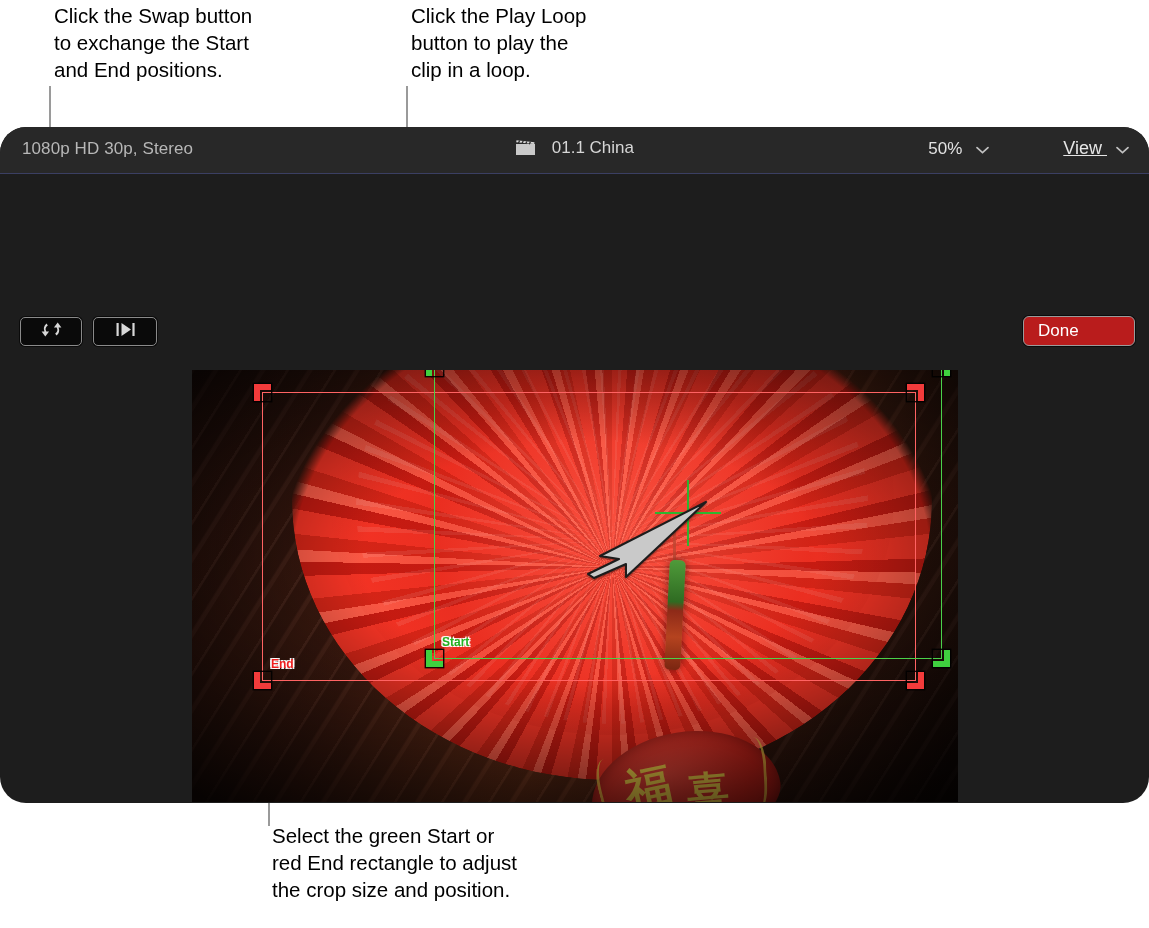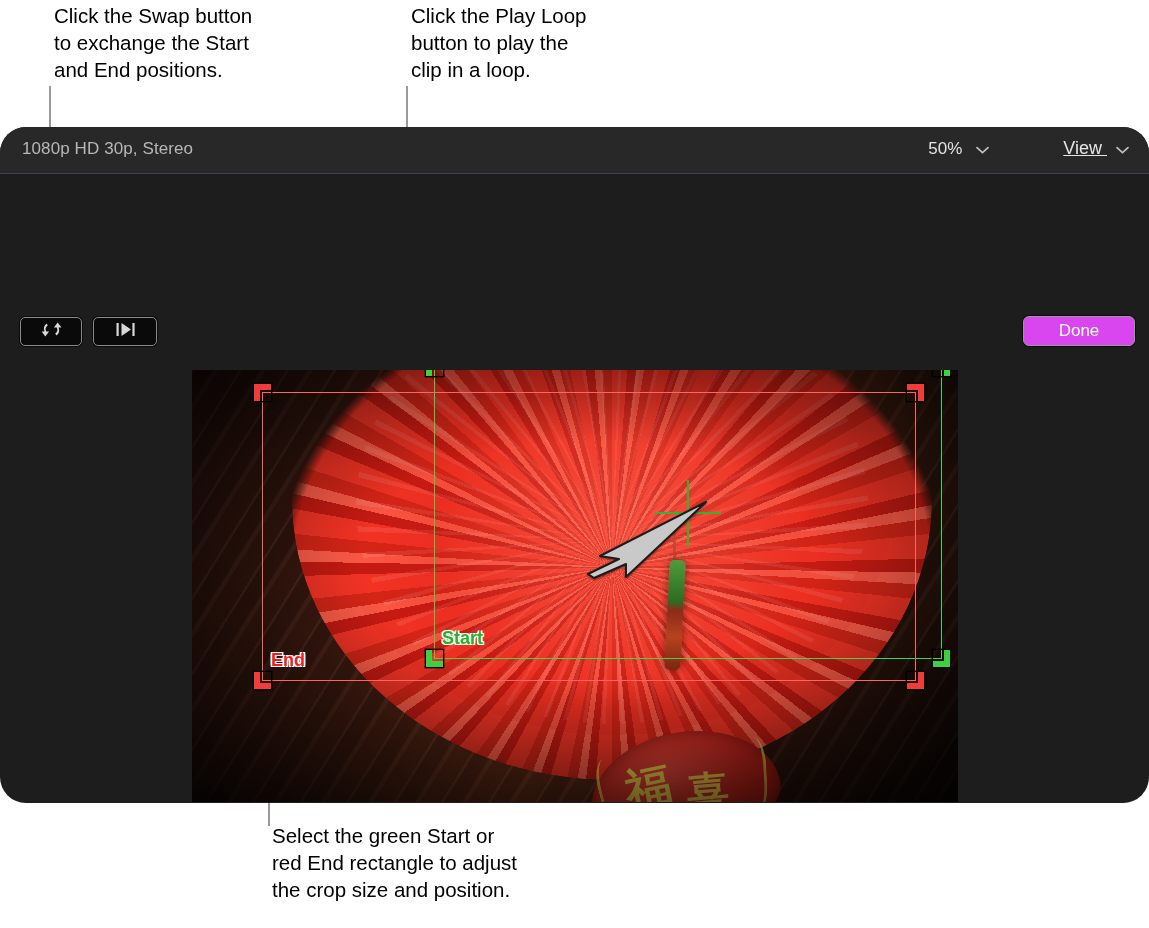--- a/index.html
+++ b/index.html
@@ -69,22 +69,22 @@
     border-radius:5px;
     box-shadow:0 0 0 1px rgba(0,0,0,.65);
     display:flex;align-items:center;justify-content:center;
   }
   #btn-swap{left:20px;top:190px;width:60px;}
   #btn-loop{left:93px;top:190px;width:62px;}
 
   .doneBtn{
     position:absolute;right:14px;top:189px;
     height:28px;min-width:82px;padding:0 14px;
-    background:#d946ef;border:1px solid #9b9b9b;border-radius:6px;
-    color:#fff;font-size:17px;line-height:28px;text-align:center;
+    background:#b91c1c;border:1px solid #9b9b9b;border-radius:6px;
+    color:#fff;font-size:17px;line-height:28px;
     box-shadow:0 0 0 1px rgba(0,0,0,.6);
   }
 
   
   .stage{
     position:absolute;left:192px;top:243px;width:766px;height:432px;
     overflow:hidden;
     background:#140a08;
   }
   .photo{position:absolute;inset:0;}
@@ -177,21 +177,21 @@
     box-shadow:0 0 0 1.4px rgba(0,0,0,.9);
   }
   .hnd i{position:absolute;display:block;}
 
   .rect-start .edge{background:#4ad14a;}
   .rect-end .edge{background:#ff6363;}
   .hnd-g i{background:#3fd03f;}
   .hnd-r i{background:#f23b3b;}
 
   .lbl{
-    position:absolute;font-size:18px;font-weight:bold;
+    position:absolute;font-size:12px;font-weight:bold;
     font-family:"Liberation Sans", sans-serif;
     text-shadow:
       -1.4px -1.4px 0 rgba(255,255,255,.95), 1.4px -1.4px 0 rgba(255,255,255,.95),
       -1.4px 1.4px 0 rgba(255,255,255,.95), 1.4px 1.4px 0 rgba(255,255,255,.95);
   }
   .lbl-start{color:#22b422;}
   .lbl-end{color:#f01f1f;}
 
   .crosshair{position:absolute;}
   .crosshair .ch,.crosshair .cv{position:absolute;background:#2fb52f;}
@@ -218,20 +218,35 @@
   <div class="leader v" style="left:49px;top:86px;height:106px;"></div>
   <div class="leader v" style="left:406px;top:86px;height:119px;"></div>
   <div class="leader h" style="left:156px;top:204px;width:251px;"></div>
   <div class="leader v" style="left:268px;top:630px;height:196px;"></div>
 
   <div class="viewer">
 
     <div class="topbar">
       <div class="fmt">1080p HD 30p, Stereo</div>
 
+      <div class="center">
+        <span class="clap">
+          <svg width="21" height="17" viewBox="0 0 21 17">
+            <path d="M1 5 L20 5 L20 16 L1 16 Z" fill="#c9c9c9"></path>
+            <path d="M1.5 1.2 L19.5 3.2 L19.2 5 L1.2 3.2 Z" fill="#d8d8d8"></path>
+            <g stroke="#2a2a2a" stroke-width="1.3">
+              <line x1="4.6" y1="1.6" x2="3.4" y2="4.2"></line>
+              <line x1="8.2" y1="2.0" x2="7.0" y2="4.6"></line>
+              <line x1="11.8" y1="2.4" x2="10.6" y2="5.0"></line>
+              <line x1="15.4" y1="2.8" x2="14.2" y2="5.2"></line>
+            </g>
+          </svg>
+        </span>
+        <span>01.1 China</span>
+      </div>
 
       <div class="zoom">
         <span>50%</span>
         <span class="chev">
           <svg width="13" height="8" viewBox="0 0 13 8">
               <path d="M1 1.6 L6.5 6.6 L12 1.6" stroke="#c0c0c0" stroke-width="1.7" fill="none" stroke-linecap="round"></path>
             </svg>
         </span>
       </div>
 

